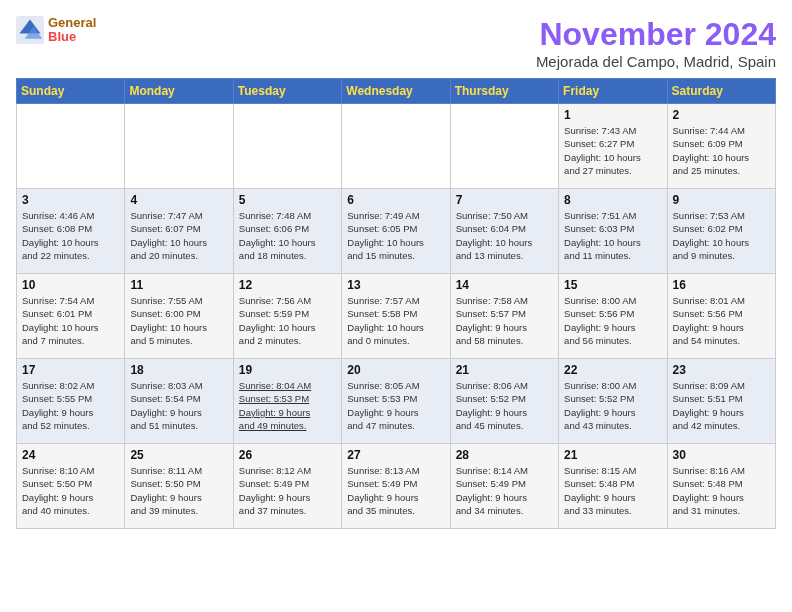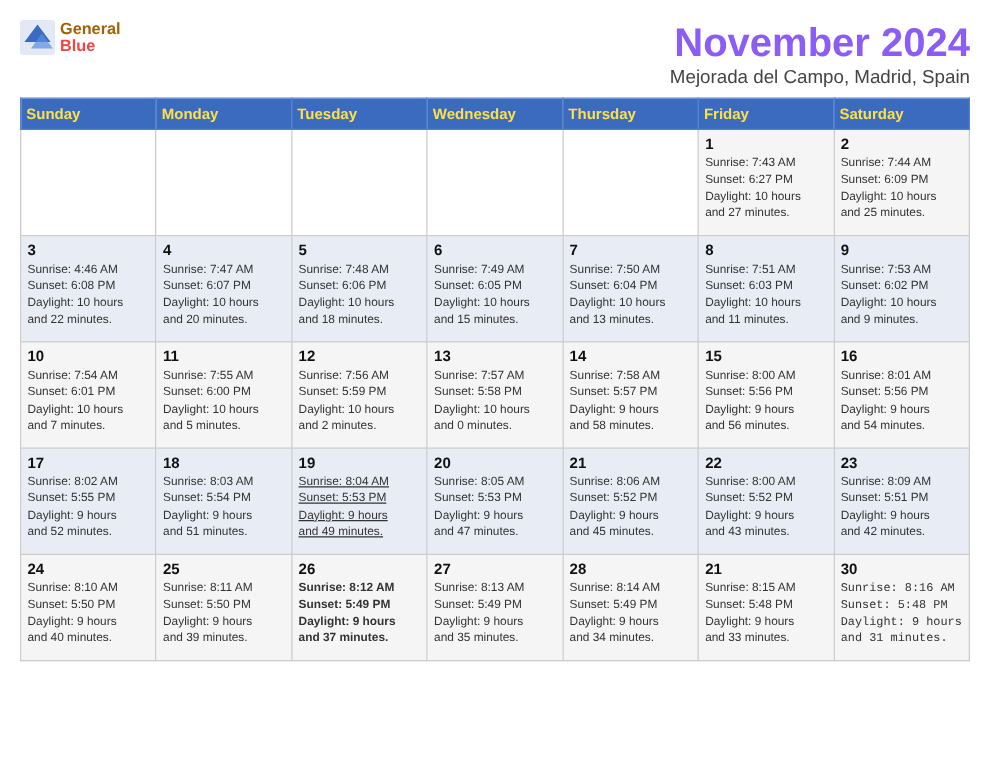--- a/index.html
+++ b/index.html
@@ -314,21 +314,21 @@
         </td>
         <td>
           <div class="day-number">25</div>
           <div class="day-info" style="white-space: pre-line;">Sunrise: 8:11 AM
 Sunset: 5:50 PM
 Daylight: 9 hours
 and 39 minutes.</div>
         </td>
         <td>
           <div class="day-number">26</div>
-          <div class="day-info" style="white-space: pre-line; font-weight: bold;">Sunrise: 8:12 AM
+          <div class="day-info" style="white-space: pre-line;">Sunrise: 8:12 AM
 Sunset: 5:49 PM
 Daylight: 9 hours
 and 37 minutes.</div>
         </td>
         <td>
           <div class="day-number">27</div>
           <div class="day-info" style="white-space: pre-line;">Sunrise: 8:13 AM
 Sunset: 5:49 PM
 Daylight: 9 hours
 and 35 minutes.</div>
@@ -342,20 +342,20 @@
         </td>
         <td>
           <div class="day-number">21</div>
           <div class="day-info" style="white-space: pre-line;">Sunrise: 8:15 AM
 Sunset: 5:48 PM
 Daylight: 9 hours
 and 33 minutes.</div>
         </td>
         <td>
           <div class="day-number">30</div>
-          <div class="day-info" style="white-space: pre-line; font-family: Liberation Mono, monospace;">Sunrise: 8:16 AM
+          <div class="day-info" style="white-space: pre-line;">Sunrise: 8:16 AM
 Sunset: 5:48 PM
 Daylight: 9 hours
 and 31 minutes.</div>
         </td>
       </tr>
     </tbody>
 </table>
 
 </body></html>

